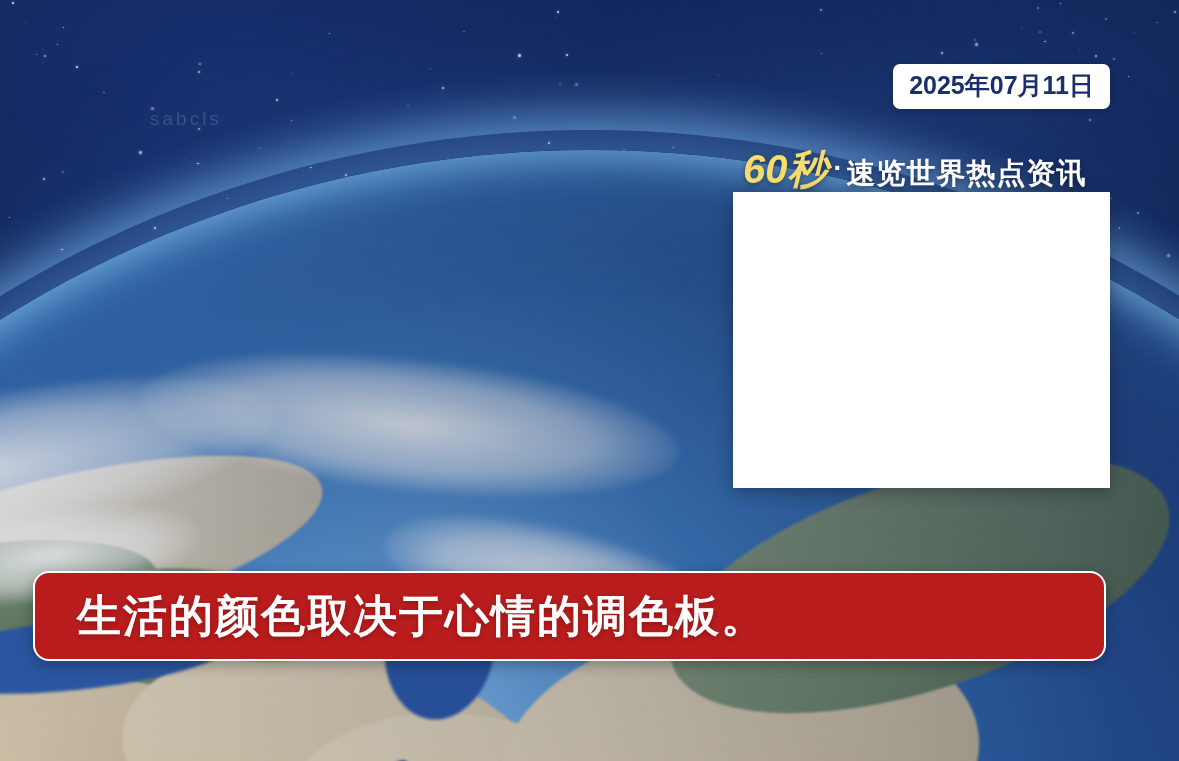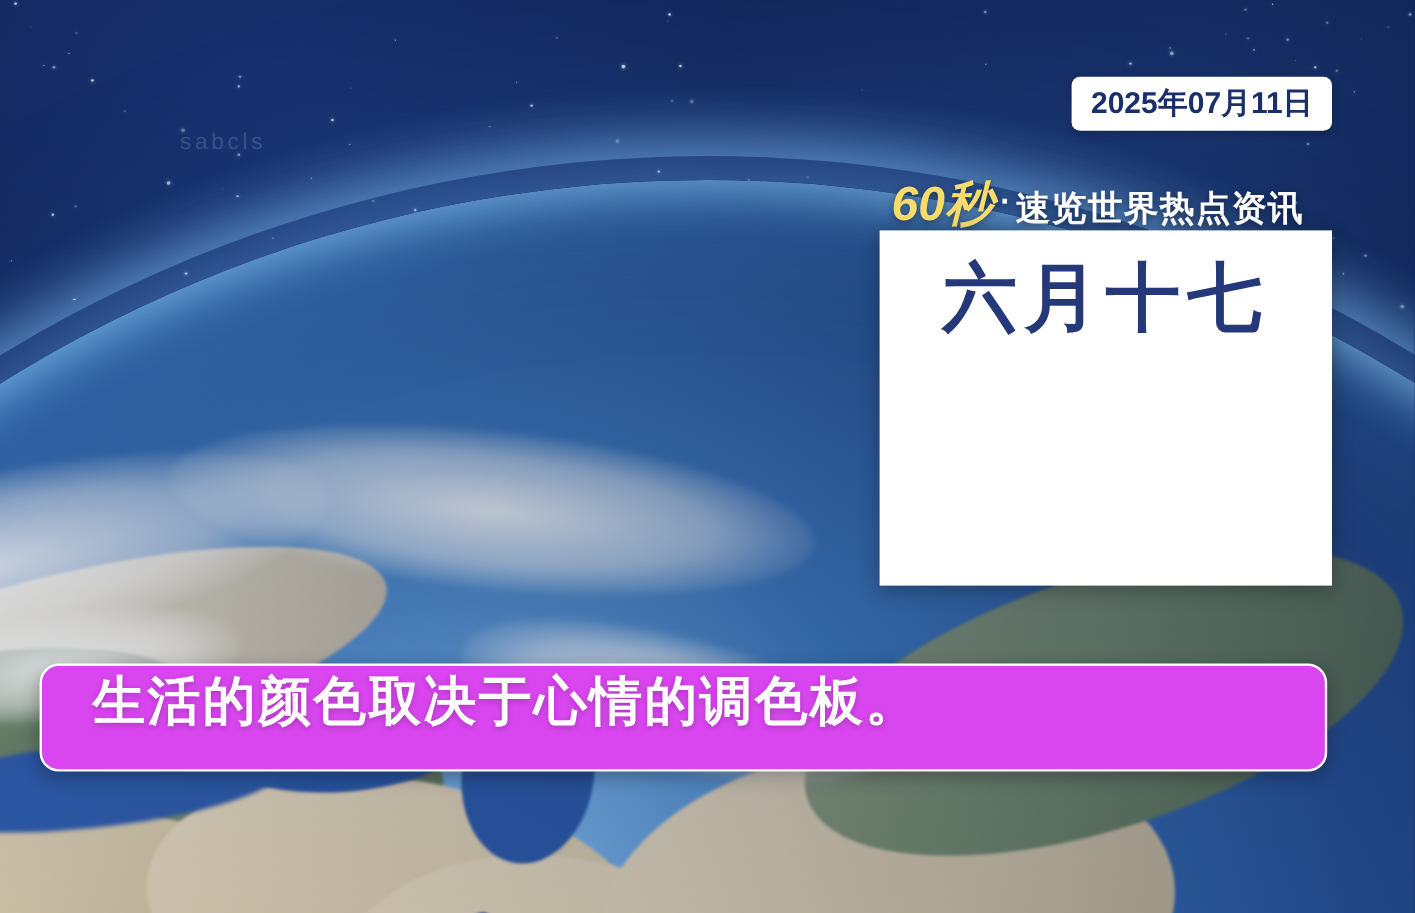--- a/index.html
+++ b/index.html
@@ -201,26 +201,27 @@
     margin-top:14px;
     font-size:62px;
     font-weight:bold;
     letter-spacing:6px;
     color:#24387a;
   }
 
   
   .quote-banner{
     position:absolute;
-    left:33px; top:553px;
+    left:33px; top:571px;
     width:1073px; height:90px;
-    background:#d946ef;
+    background:#b91c1c;
     border:2px solid #ffffff;
     border-radius:16px;
     display:flex;
+    align-items:center;
     z-index:8;
     box-shadow:0 4px 14px rgba(0,0,0,.28);
   }
   .quote-text{
     color:#ffffff;
     font-size:44px;
     font-weight:bold;
     letter-spacing:2px;
     padding-left:42px;
     white-space:nowrap;
@@ -455,21 +456,20 @@
 
   <div class="right-col">
 
     <div class="date-pill">2025年07月11日</div>
 
     <div class="tagline">
       <span class="tag-60">60秒</span><span class="tag-dot">·</span><span class="tag-rest">速览世界热点资讯</span>
     </div>
 
     <div class="info-card">
-      <div class="lunar">六月十七</div>
     </div>
   </div>
 
   <div class="quote-banner">
     <div class="quote-text">生活的颜色取决于心情的调色板。</div>
   </div>
 
 </div>
 
 </body></html>

